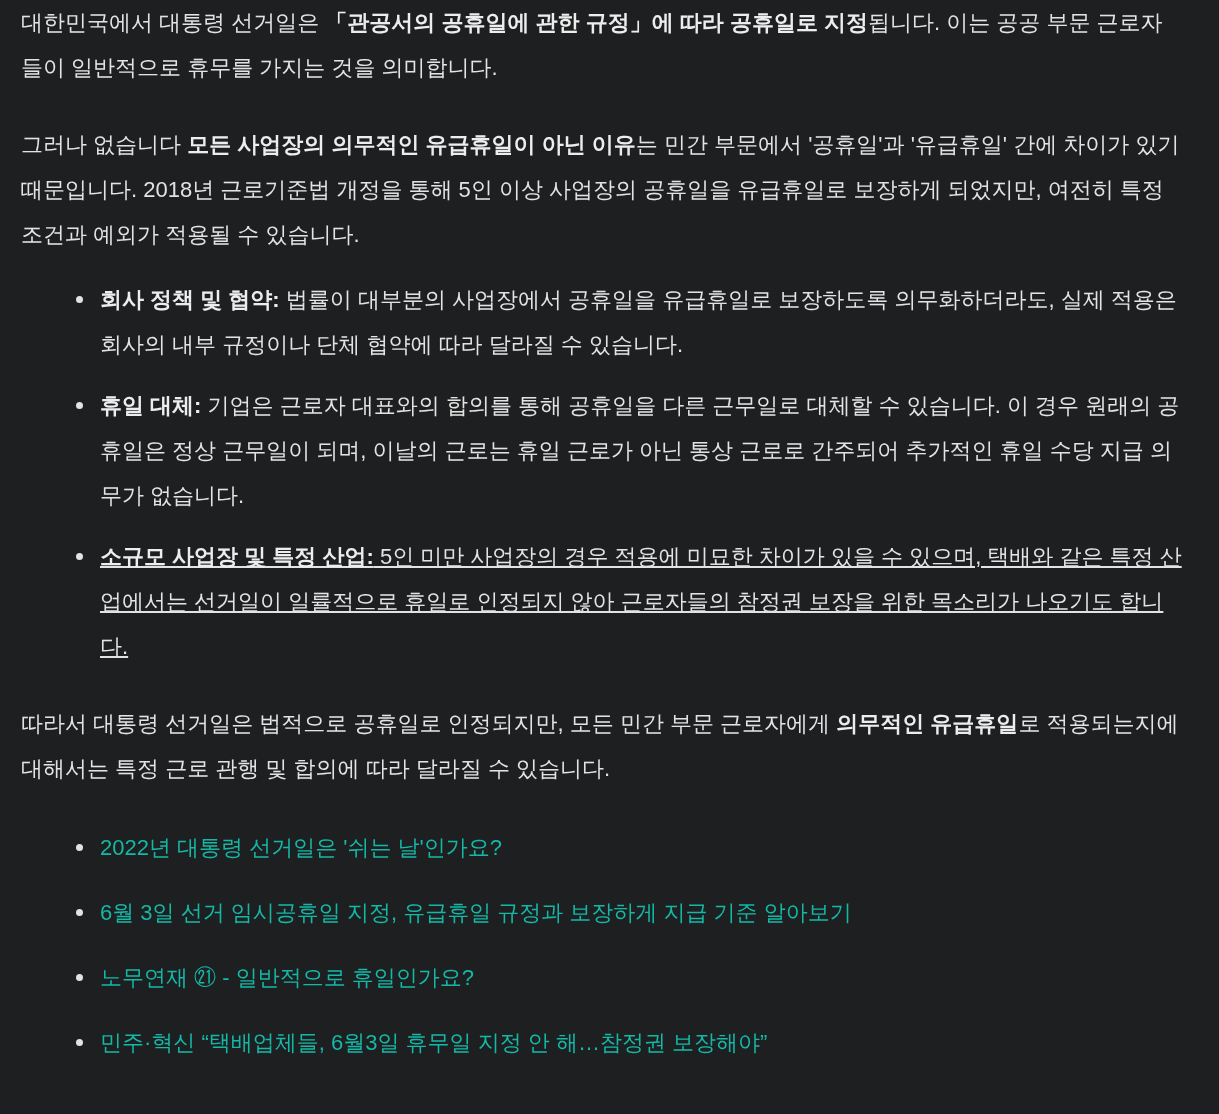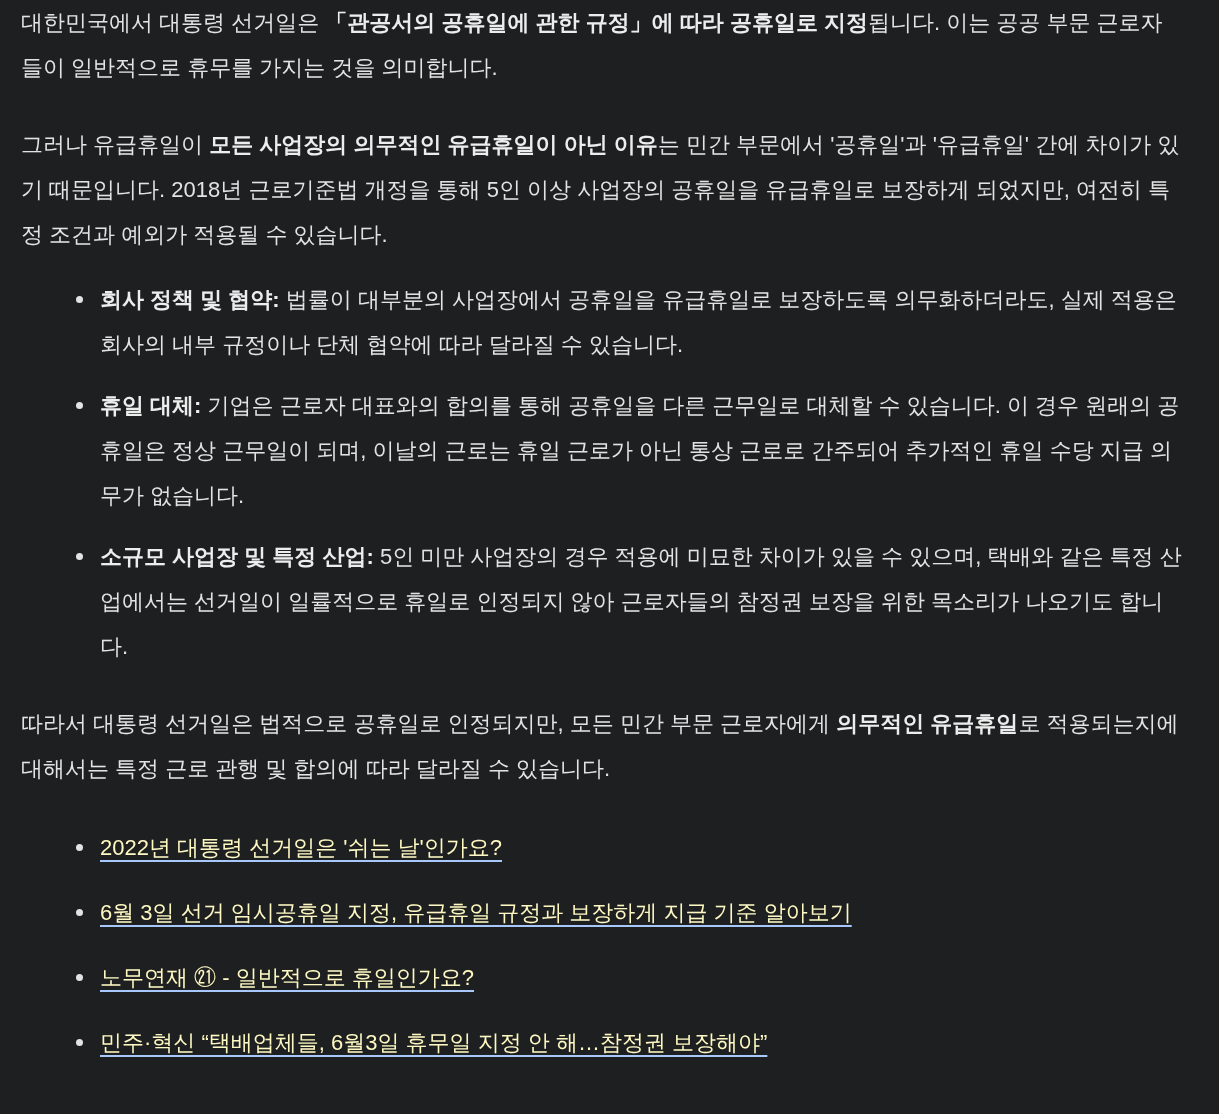--- a/index.html
+++ b/index.html
@@ -34,21 +34,21 @@
 
   ul.bullets {
     list-style: none;
     margin: 0 0 32px 0;
     padding: 0 0 0 79px;
   }
   ul.bullets > li {
     position: relative;
     margin: 0 0 16px 0;
   }
-  ul.bullets > li:last-child { margin-bottom: 0; }
+  ul.bullets > li:last-child { margin-bottom: 0; text-decoration: underline; }
   ul.bullets > li::before {
     content: "";
     position: absolute;
     left: -24px;
     top: 19px;
     width: 7px;
     height: 7px;
     border-radius: 50%;
     background: #e3e3e3;
   }
@@ -72,37 +72,36 @@
     content: "";
     position: absolute;
     left: -24px;
     top: 19px;
     width: 7px;
     height: 7px;
     border-radius: 50%;
     background: #e3e3e3;
   }
   a.ref-link {
-    color: #fef9c3;
-    text-decoration: underline;
+    color: #14b8a6;
     text-decoration-thickness: 2px;
     text-underline-offset: 5px;
     text-decoration-color: #a8c7fa;
     cursor: pointer;
     margin-top: 24px;
   }
 </style>
 </head>
 <body>
 
 <main class="doc">
 
   <p class="para intro"><span>대한민국에서 대통령 선거일은 </span><strong>「관공서의 공휴일에 관한 규정」에 따라 공휴일로 지정</strong><span>됩니다. 이는 공공 부문 근로자들이 일반적으로 휴무를 가지는 것을 의미합니다.</span></p>
 
-  <p class="para reason"><span>그러나 유급휴일이 </span><strong>모든 사업장의 의무적인 유급휴일이 아닌 이유</strong><span>는 민간 부문에서 '공휴일'과 '유급휴일' 간에 차이가 있기 때문입니다. 2018년 근로기준법 개정을 통해 5인 이상 사업장의 공휴일을 유급휴일로 보장하게 되었지만, 여전히 특정 조건과 예외가 적용될 수 있습니다.</span></p>
+  <p class="para reason"><span>그러나 없습니다 </span><strong>모든 사업장의 의무적인 유급휴일이 아닌 이유</strong><span>는 민간 부문에서 '공휴일'과 '유급휴일' 간에 차이가 있기 때문입니다. 2018년 근로기준법 개정을 통해 5인 이상 사업장의 공휴일을 유급휴일로 보장하게 되었지만, 여전히 특정 조건과 예외가 적용될 수 있습니다.</span></p>
 
   <ul class="bullets" id="exception-list">
       <li><strong>회사 정책 및 협약:</strong><span> 법률이 대부분의 사업장에서 공휴일을 유급휴일로 보장하도록 의무화하더라도, 실제 적용은 회사의 내부 규정이나 단체 협약에 따라 달라질 수 있습니다.</span></li>
       <li><strong>휴일 대체:</strong><span> 기업은 근로자 대표와의 합의를 통해 공휴일을 다른 근무일로 대체할 수 있습니다. 이 경우 원래의 공휴일은 정상 근무일이 되며, 이날의 근로는 휴일 근로가 아닌 통상 근로로 간주되어 추가적인 휴일 수당 지급 의무가 없습니다.</span></li>
       <li><strong>소규모 사업장 및 특정 산업:</strong><span> 5인 미만 사업장의 경우 적용에 미묘한 차이가 있을 수 있으며, 택배와 같은 특정 산업에서는 선거일이 일률적으로 휴일로 인정되지 않아 근로자들의 참정권 보장을 위한 목소리가 나오기도 합니다.</span></li>
     </ul>
 
   <p class="para conclusion"><span>따라서 대통령 선거일은 법적으로 공휴일로 인정되지만, 모든 민간 부문 근로자에게 </span><strong>의무적인 유급휴일</strong><span>로 적용되는지에 대해서는 특정 근로 관행 및 합의에 따라 달라질 수 있습니다.</span></p>
 
 

